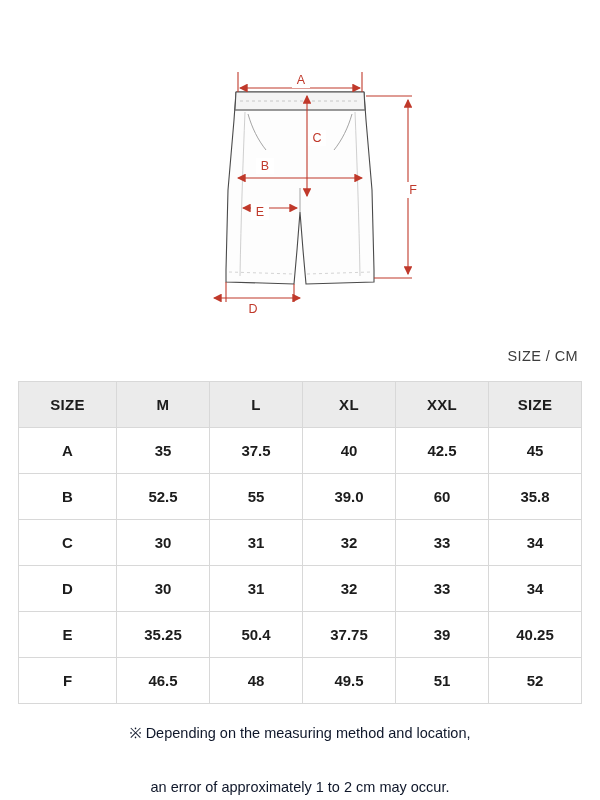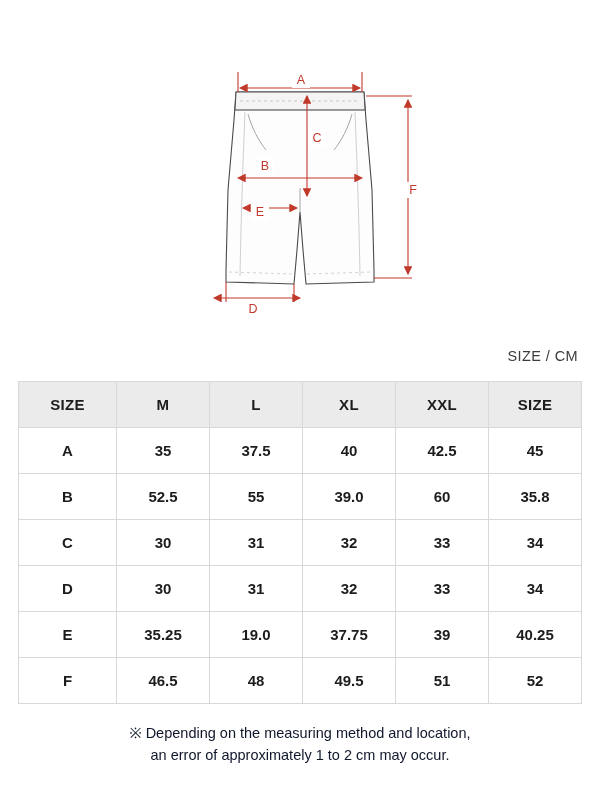--- a/index.html
+++ b/index.html
@@ -79,21 +79,21 @@
   .footnote {
     position: absolute;
     left: 0;
     top: 722px;
     width: 600px;
     text-align: center;
     font-size: 14.5px;
     line-height: 22px;
     color: #0f172a;
   }
-  .footnote .l2 { display: block; }
+  .footnote .l2 { display: block; margin-top: 32px; }
 </style>
 </head>
 <body>
 
 <div class="page">
 
   <div class="diagram-wrap">
     <svg width="600" height="340" viewBox="0 0 600 340" xmlns="http://www.w3.org/2000/svg">
       <defs>
         <marker id="ah" markerWidth="8" markerHeight="8" refX="7" refY="4" orient="auto">
@@ -232,21 +232,21 @@
           <td class="rowhead">D</td>
           <td>30</td>
           <td>31</td>
           <td>32</td>
           <td>33</td>
           <td>34</td>
         </tr>
         <tr>
           <td class="rowhead">E</td>
           <td>35.25</td>
-          <td>19.0</td>
+          <td>50.4</td>
           <td>37.75</td>
           <td>39</td>
           <td>40.25</td>
         </tr>
         <tr>
           <td class="rowhead">F</td>
           <td>46.5</td>
           <td>48</td>
           <td>49.5</td>
           <td>51</td>

